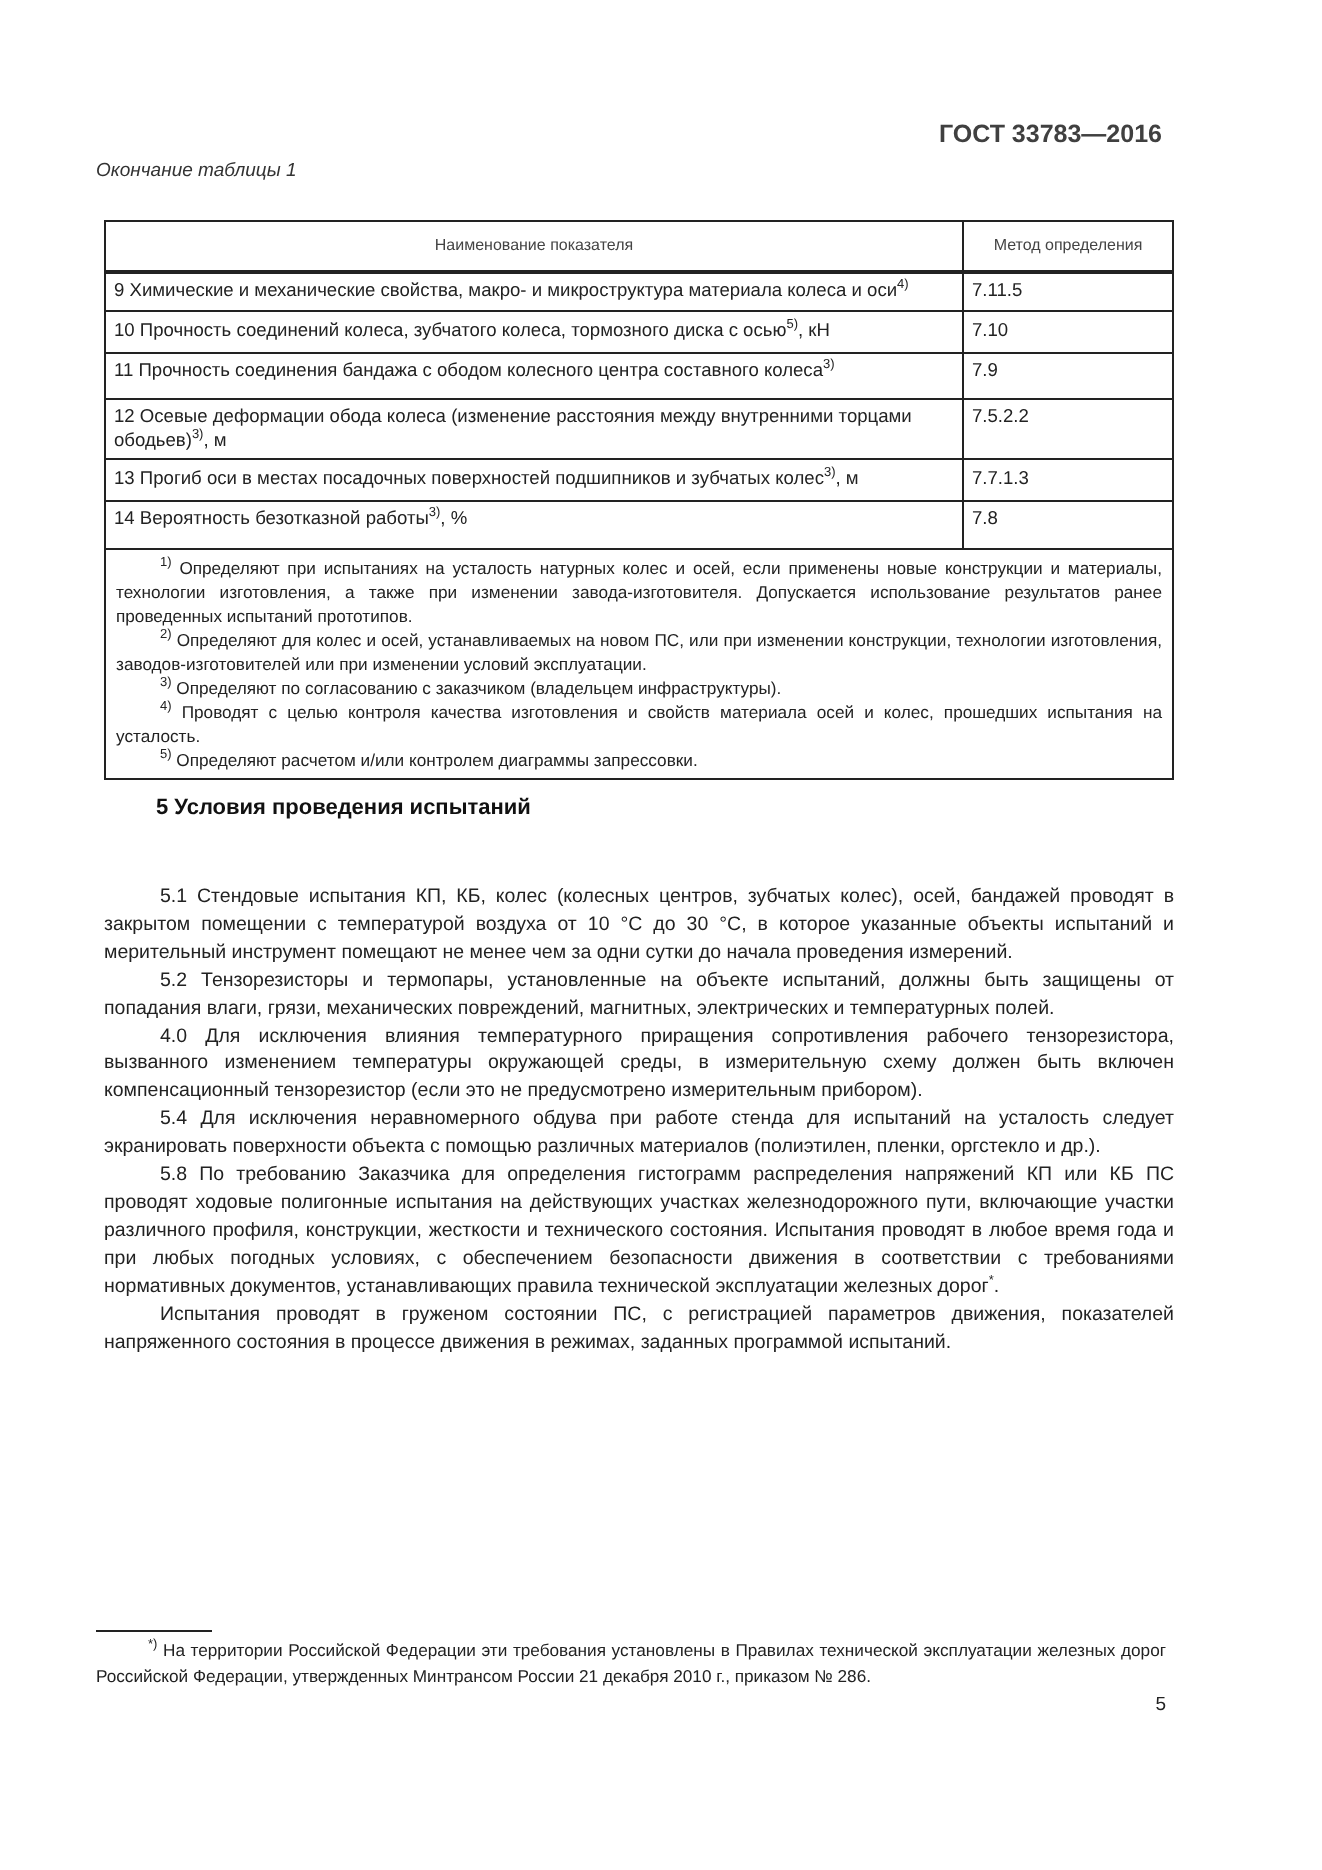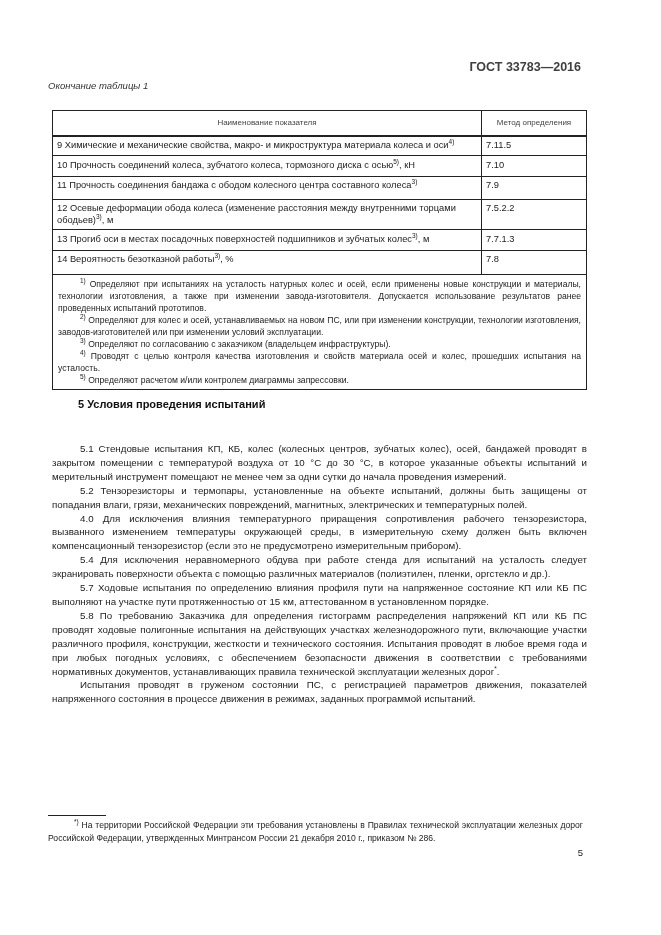--- a/index.html
+++ b/index.html
@@ -189,21 +189,20 @@
   </tbody>
 </table>
 
 <div class="section-title">5 Условия проведения испытаний</div>
 
 <div class="body-text">
   <p>5.1 Стендовые испытания КП, КБ, колес (колесных центров, зубчатых колес), осей, бандажей проводят в закрытом помещении с температурой воздуха от 10 °С до 30 °С, в которое указанные объекты испытаний и мерительный инструмент помещают не менее чем за одни сутки до начала проведения измерений.</p>
   <p>5.2 Тензорезисторы и термопары, установленные на объекте испытаний, должны быть защищены от попадания влаги, грязи, механических повреждений, магнитных, электрических и температурных полей.</p>
   <p>4.0 Для исключения влияния температурного приращения сопротивления рабочего тензорезистора, вызванного изменением температуры окружающей среды, в измерительную схему должен быть включен компенсационный тензорезистор (если это не предусмотрено измерительным прибором).</p>
   <p>5.4 Для исключения неравномерного обдува при работе стенда для испытаний на усталость следует экранировать поверхности объекта с помощью различных материалов (полиэтилен, пленки, оргстекло и др.).</p>
-  <p>5.7 Ходовые испытания по определению влияния профиля пути на напряженное состояние КП или КБ ПС выполняют на участке пути протяженностью от 15 км, аттестованном в установленном порядке.</p>
   <p><span>5.8 По требованию Заказчика для определения гистограмм распределения напряжений КП или КБ ПС проводят ходовые полигонные испытания на действующих участках железнодорожного пути, включающие участки различного профиля, конструкции, жесткости и технического состояния. Испытания проводят в любое время года и при любых погодных условиях, с обеспечением безопасности движения в соответствии с требованиями нормативных документов, устанавливающих правила технической эксплуатации железных дорог</span><sup>*</sup><span>.</span></p>
   <p>Испытания проводят в груженом состоянии ПС, с регистрацией параметров движения, показателей напряженного состояния в процессе движения в режимах, заданных программой испытаний.</p>
 </div>
 
 <div class="footnote-rule"></div>
 
 <div class="footnote">
   <p><sup>*)</sup><span> На территории Российской Федерации эти требования установлены в Правилах технической эксплуатации железных дорог Российской Федерации, утвержденных Минтрансом России 21 декабря 2010 г., приказом № 286.</span></p>
 </div>
 

